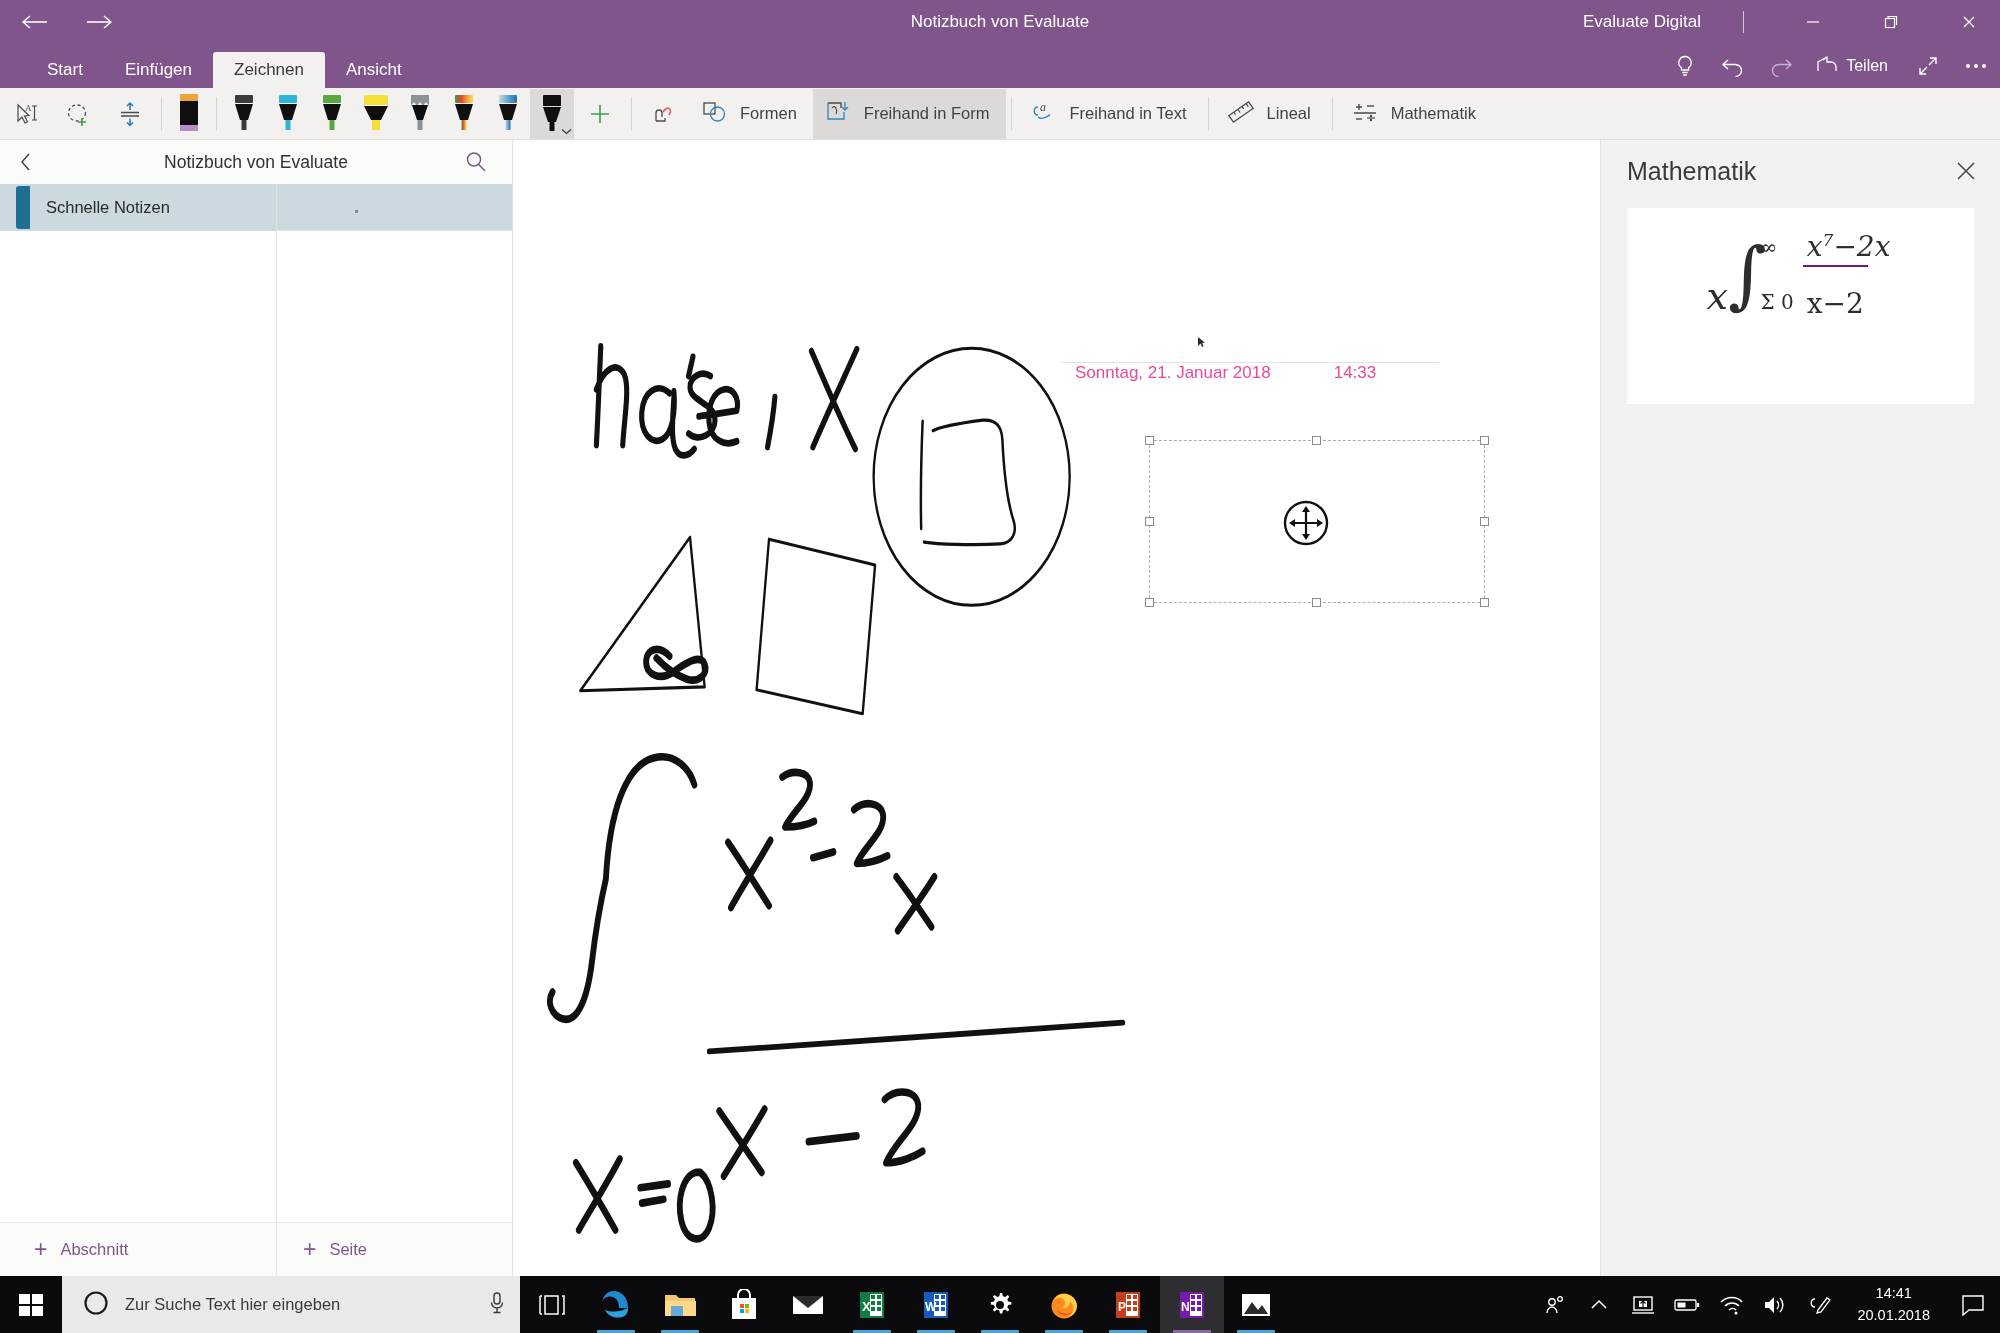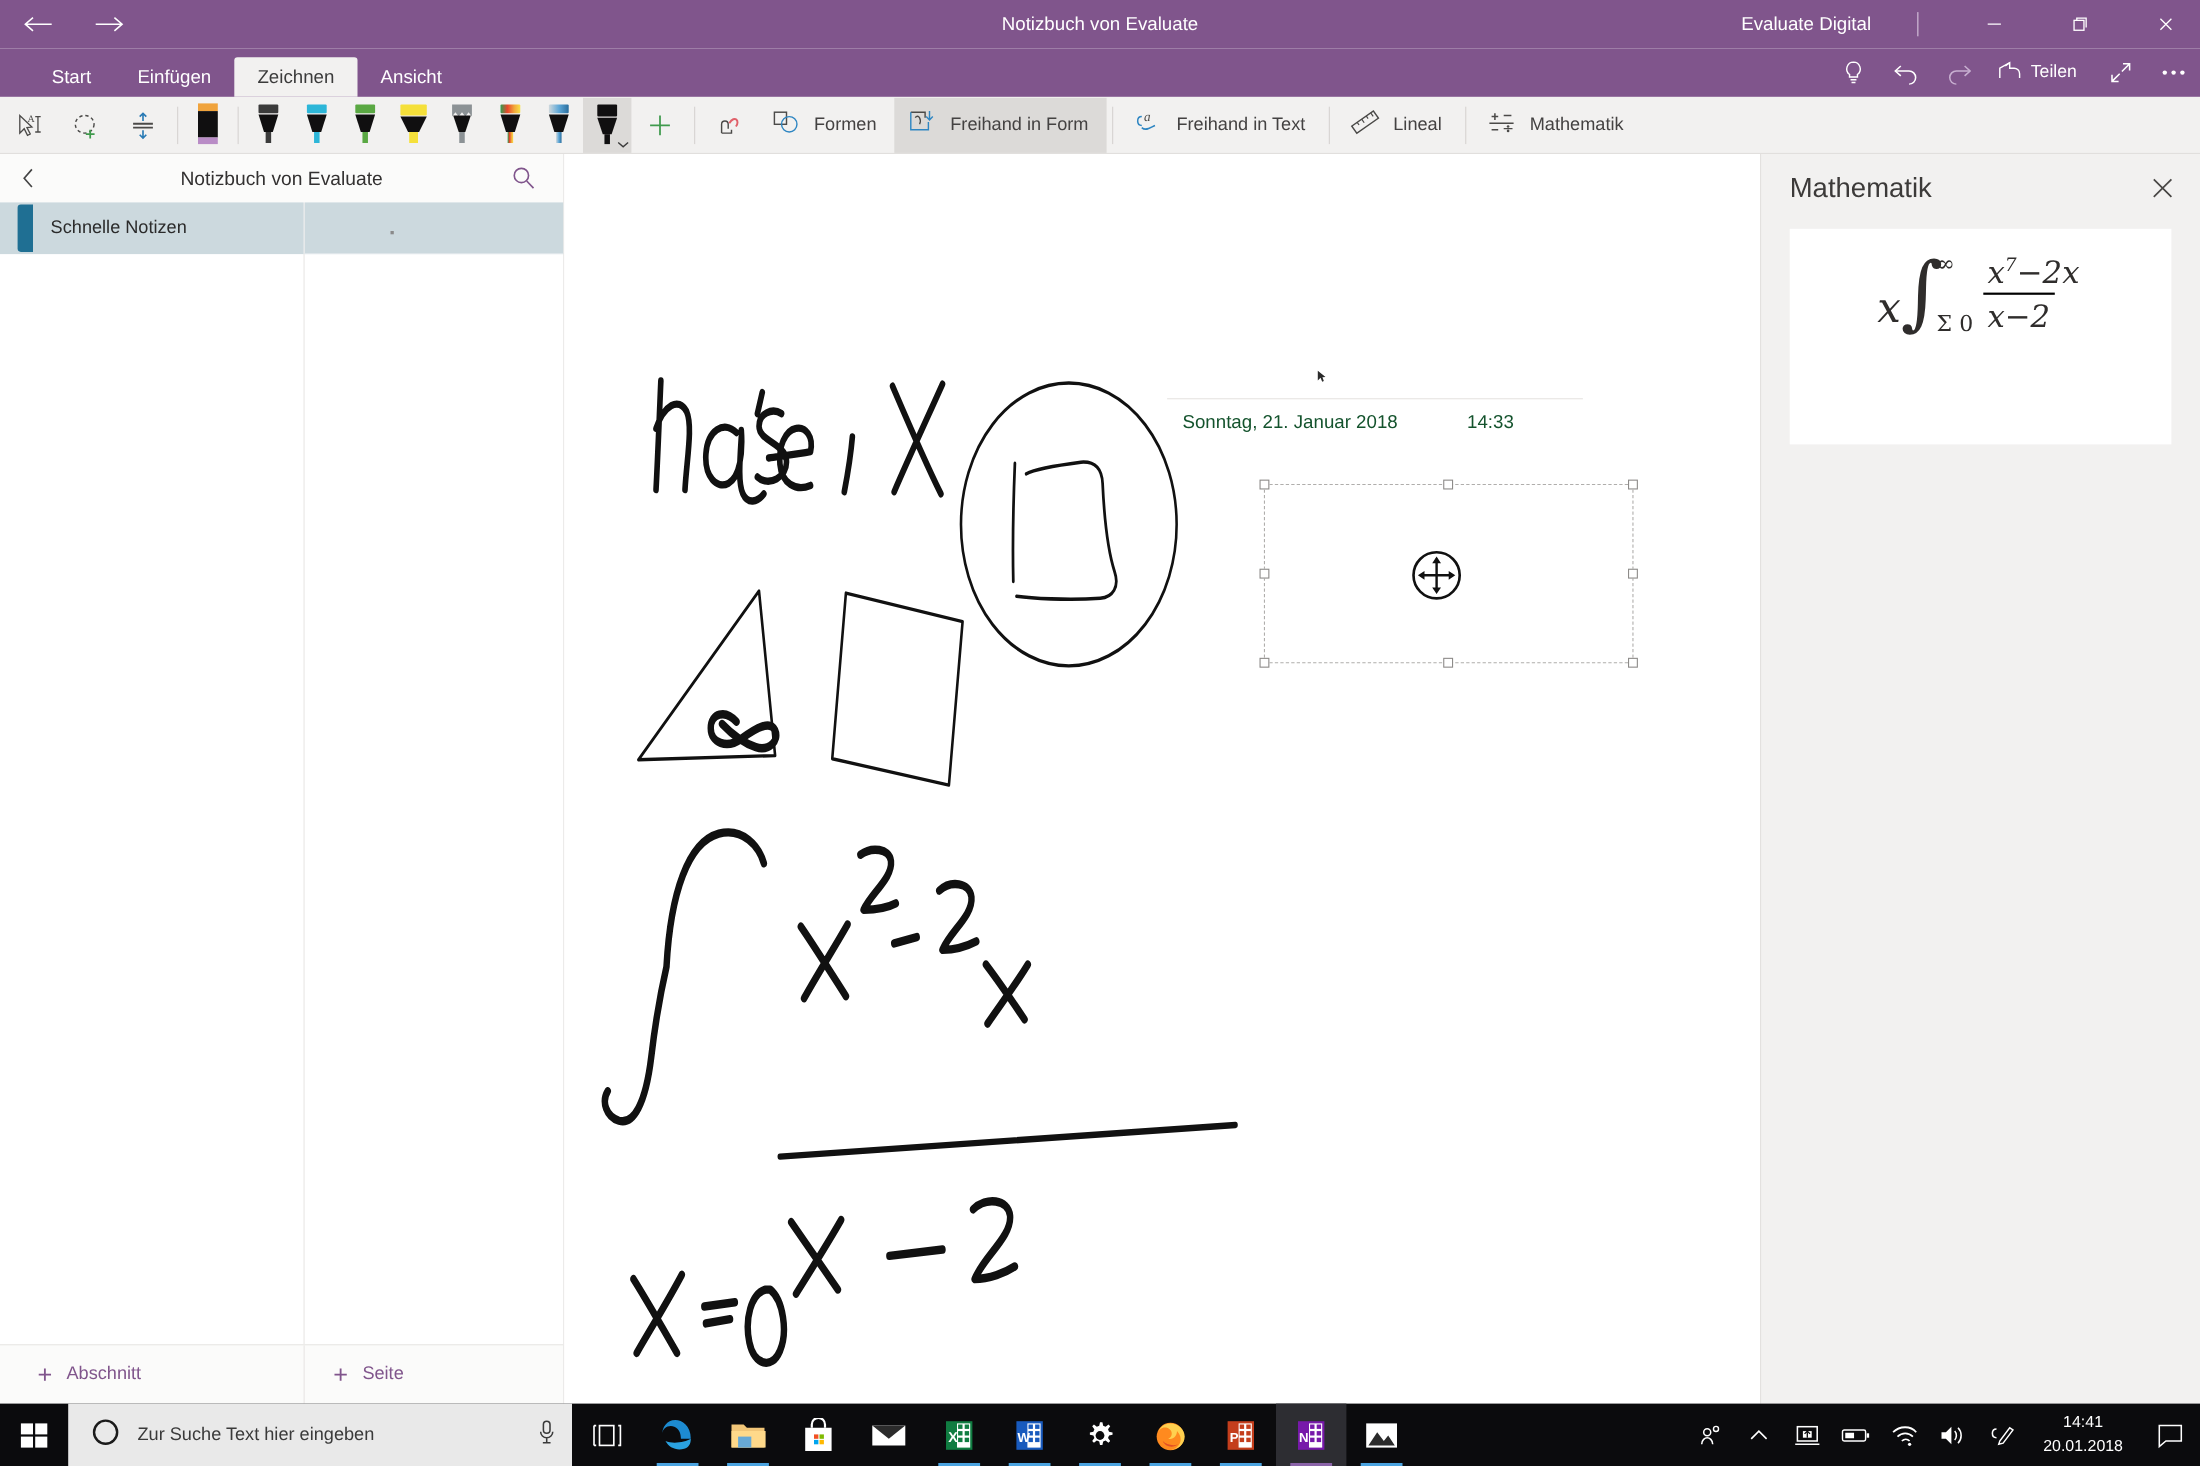--- a/index.html
+++ b/index.html
@@ -165,23 +165,23 @@
   .plus-glyph { font-size: 23px; line-height: 1; color: #80558c; font-weight: 300; }
 
   
   .canvas { flex: 1 1 auto; position: relative; background: #ffffff; overflow: hidden; }
   .page-title-line {
     position: absolute; left: 548px; top: 222px;
     width: 378px; height: 1px; background: #e6e4e2;
   }
   .page-cursor { position: absolute; left: 684px; top: 196px; }
   .page-meta {
-    position: absolute; left: 562px; top: 234px;
+    position: absolute; left: 562px; top: 223px;
     display: flex; gap: 63px;
-    font-size: 17px; color: #14532d;
+    font-size: 17px; color: #ec4899;
   }
   .ink-svg { position: absolute; left: 0; top: 0; width: 100%; height: 100%; }
   .sel-box {
     position: absolute; left: 636px; top: 300px;
     width: 336px; height: 163px;
     border: 1px dashed #b0aeac;
   }
   .handle {
     position: absolute; width: 9px; height: 9px;
     background: #ffffff; border: 1px solid #8d8b89;
@@ -220,21 +220,21 @@
     color: #2f2d2c;
   }
   .eq-x { font-style: italic; font-size: 38px; align-self: flex-end; padding-bottom: 2px; }
   .eq-int { position: relative; display: flex; align-items: center; }
   .eq-intsym { font-size: 74px; line-height: 0.78; font-family: "DejaVu Serif", serif; }
   .eq-lim { display: flex; flex-direction: column; justify-content: space-between; height: 74px; margin-left: -6px; }
   .eq-sup { font-size: 20px; margin-top: -3px; }
   .eq-sub { font-size: 20px; margin-bottom: -2px; }
   .eq-frac { display: flex; flex-direction: column; align-items: flex-start; margin-left: 9px; }
   .eq-num { font-style: italic; font-size: 28px; padding: 0 4px 2px 4px; }
-  .eq-den { font-style: italic; font-size: 28px; padding: 3px 4px 0 4px; border-top: 2px solid #000000; }
+  .eq-den { font-size: 28px; padding: 20px 4px 0 4px; border-top: 2px solid #701a75; }
   .eq-num sup { font-size: 17px; font-style: italic; }
   .mp-actions {
     position: absolute; left: 0; right: 0; bottom: 0;
     height: 62px; display: flex; align-items: center; justify-content: space-between;
     padding: 0 14px 0 20px;
   }
   .mp-link { font-size: 17px; color: #80558c; }
   .mp-btn {
     border: 1px solid #80558c; color: #80558c;
     font-size: 16.5px; line-height: 1.25;

